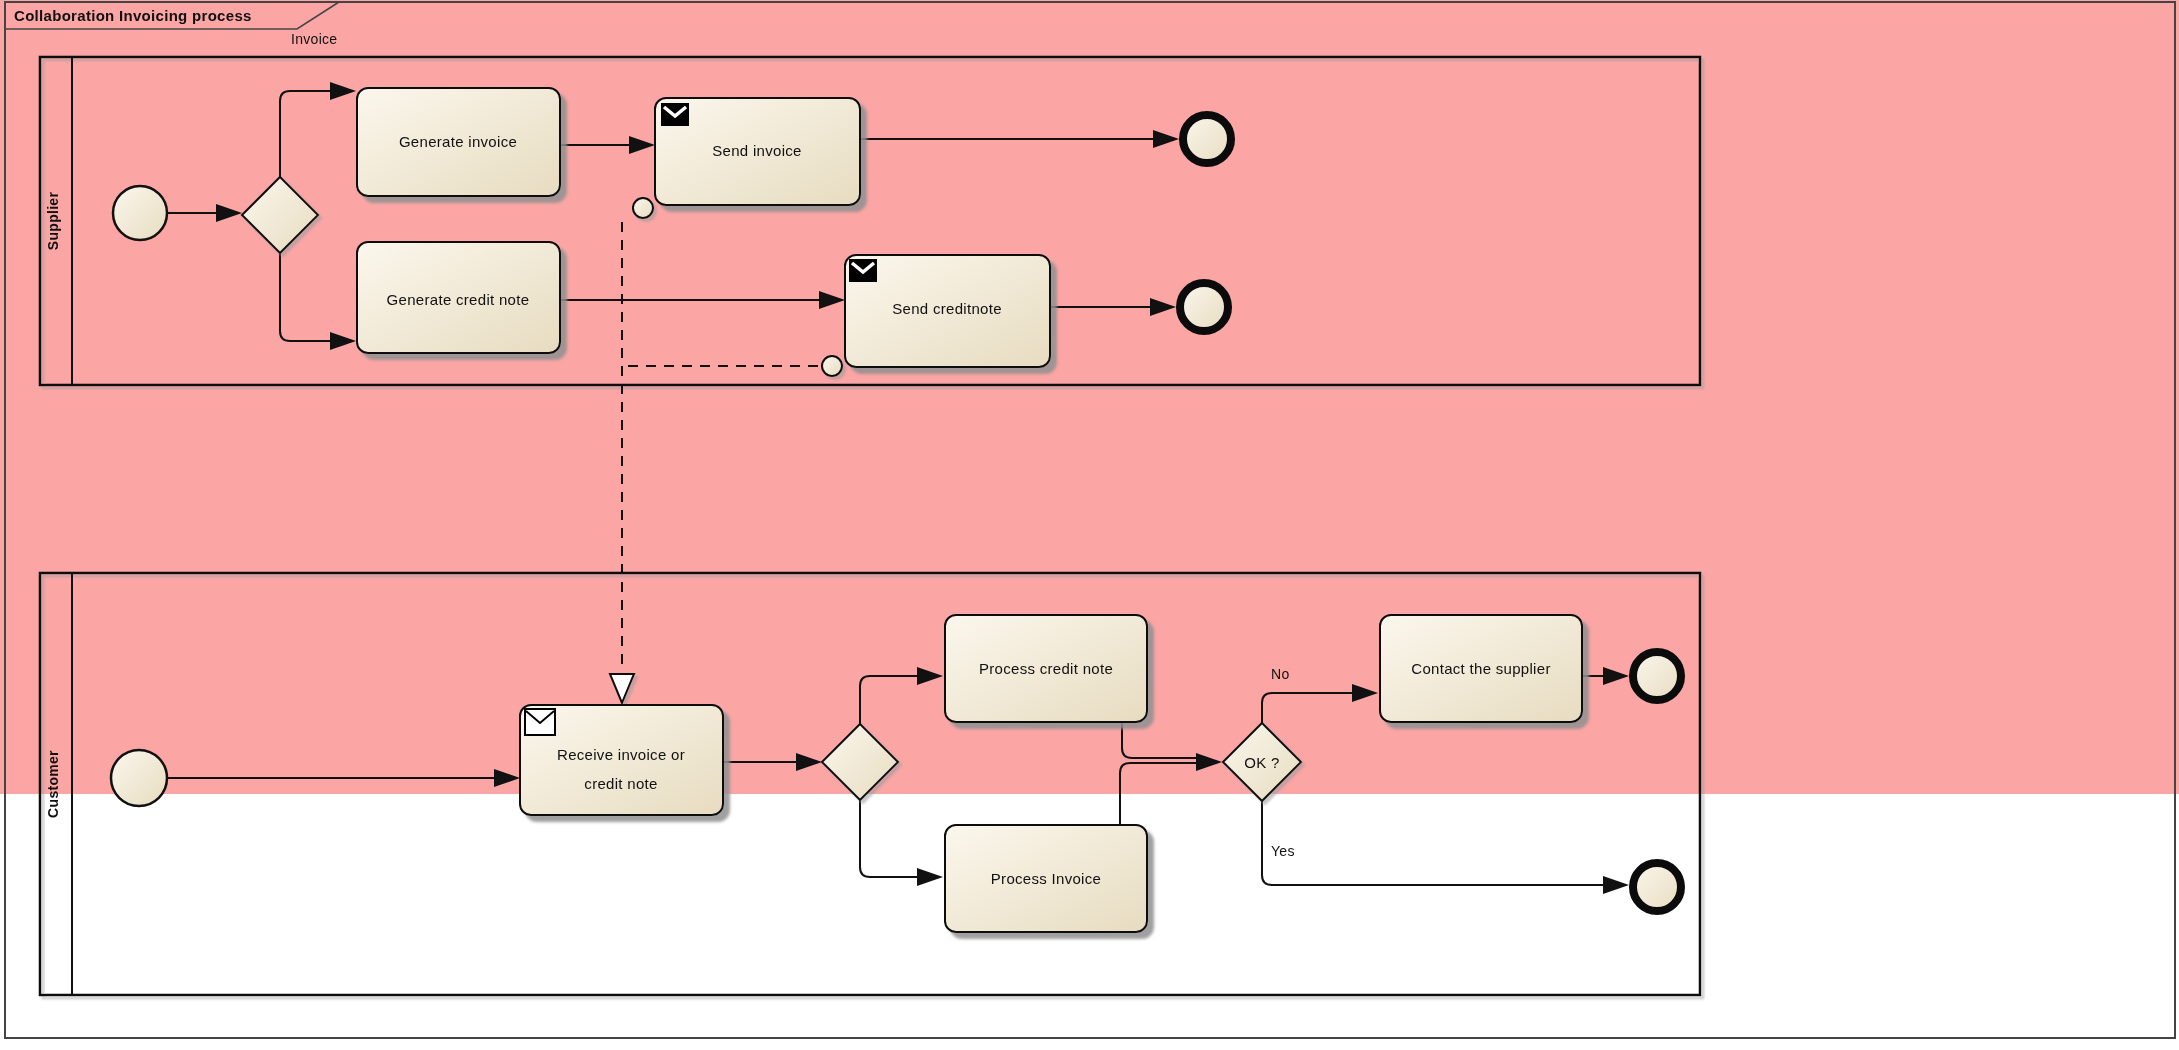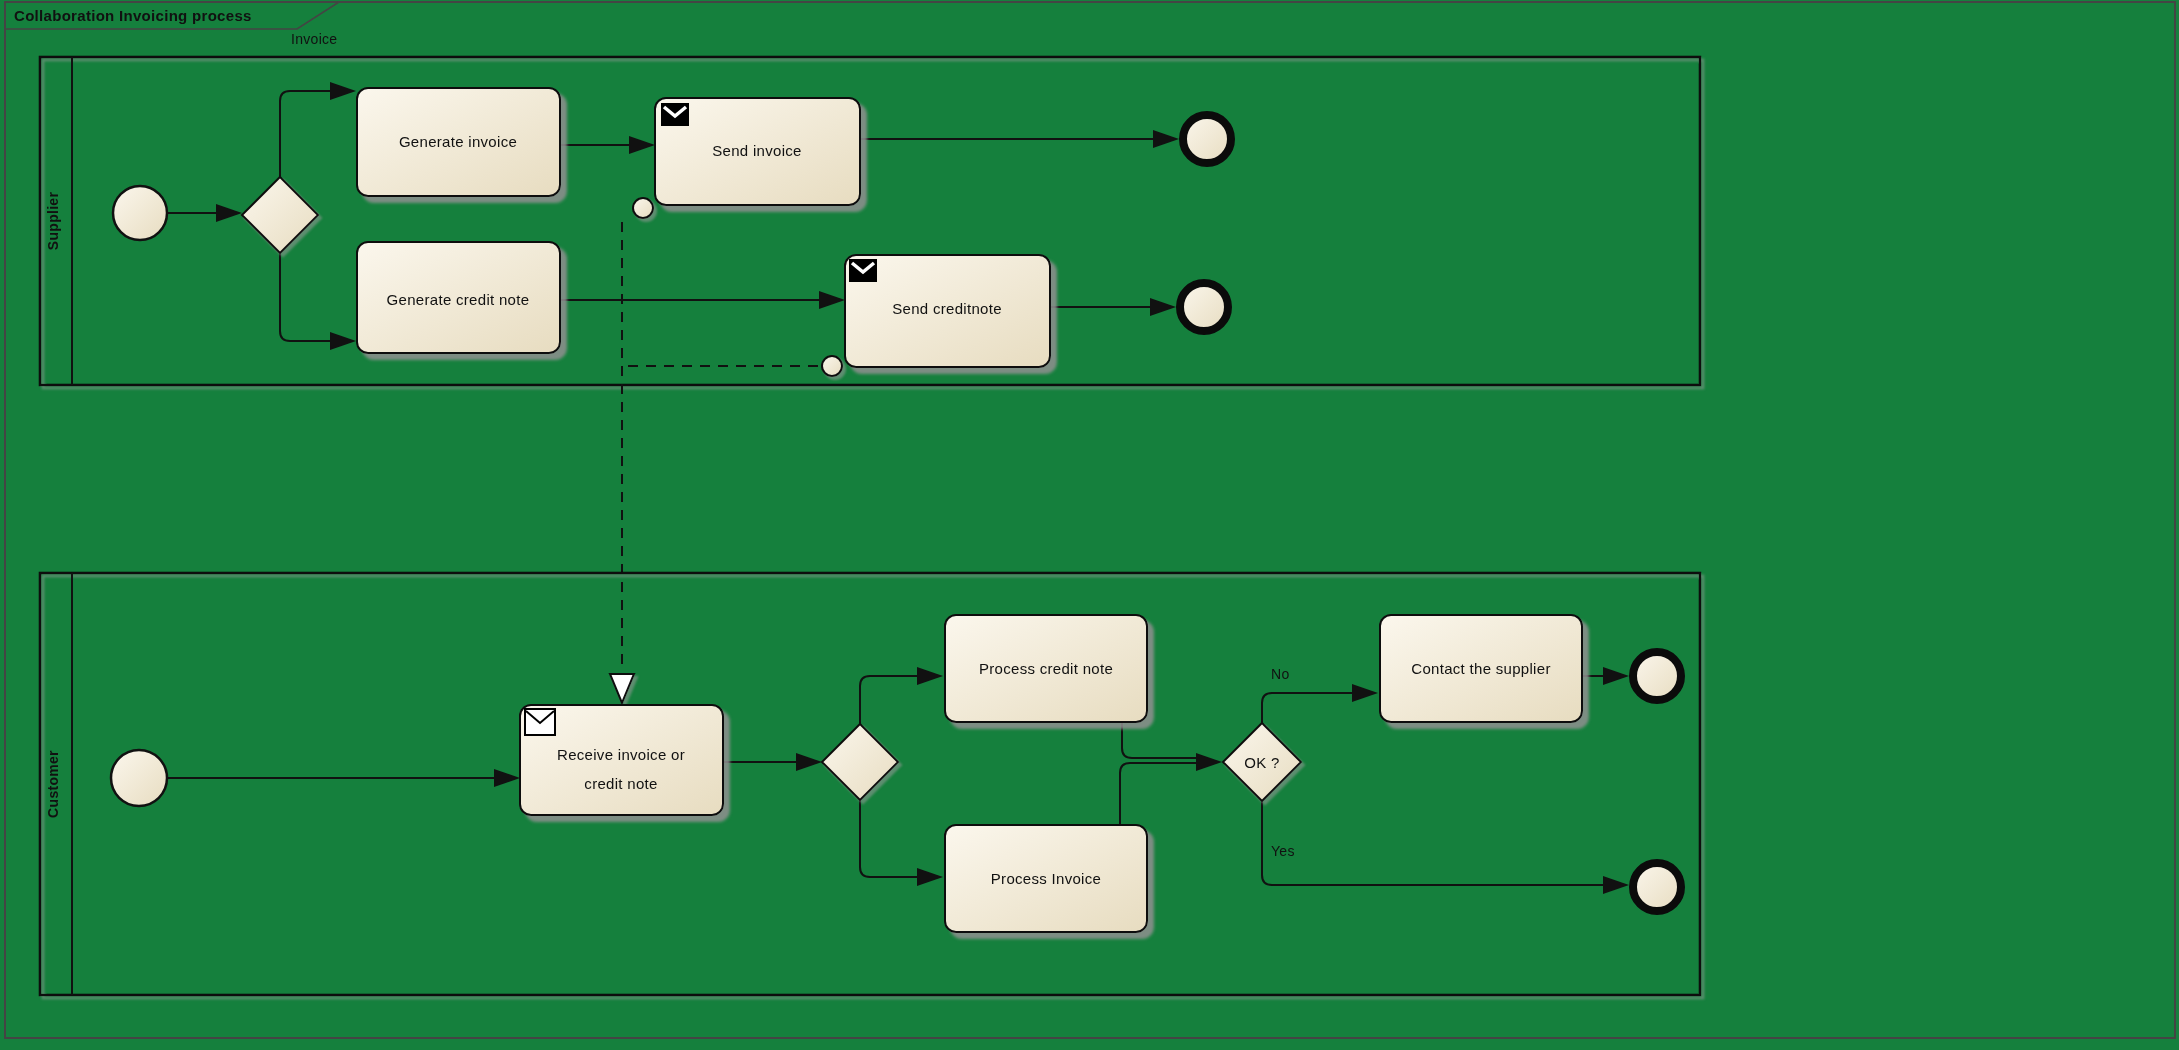--- a/index.html
+++ b/index.html
@@ -7,22 +7,22 @@
     padding: 0;
     background: #ffffff;
     width: 2179px;
     height: 1050px;
     overflow: hidden;
     font-family: "Liberation Sans", sans-serif;
   }
   #canvas-wrap {
     position: relative;
     width: 2179px;
-    height: 1050px;
-    background: #15803d;
+    height: 794px;
+    background: #fca5a5;
   }
   svg { display: block; }
   text {
     font-family: "Liberation Sans", sans-serif;
     fill: #111111;
     letter-spacing: 0.3px;
   }
   .task-label   { font-size: 15px; }
   .lane-label   { font-size: 14px; font-weight: bold; }
   .frame-title  { font-size: 15px; font-weight: bold; }

